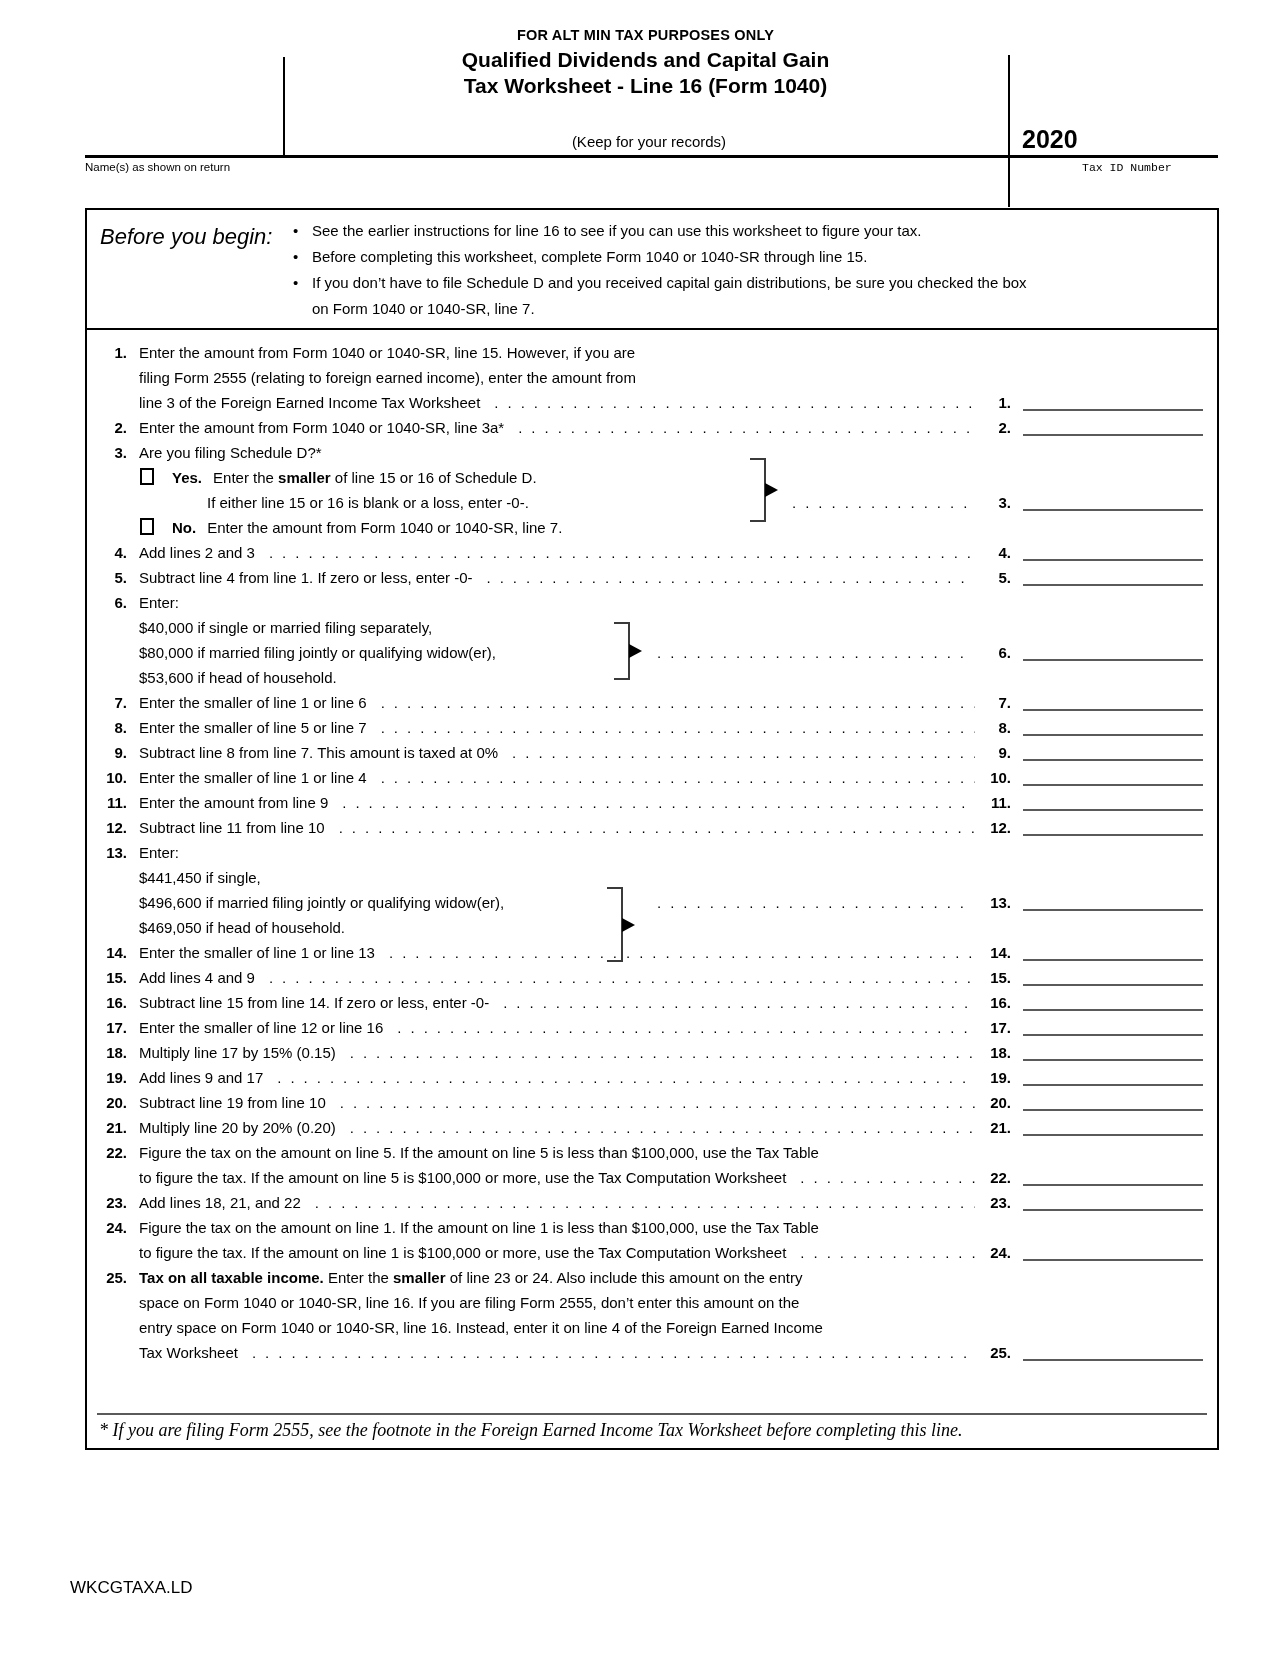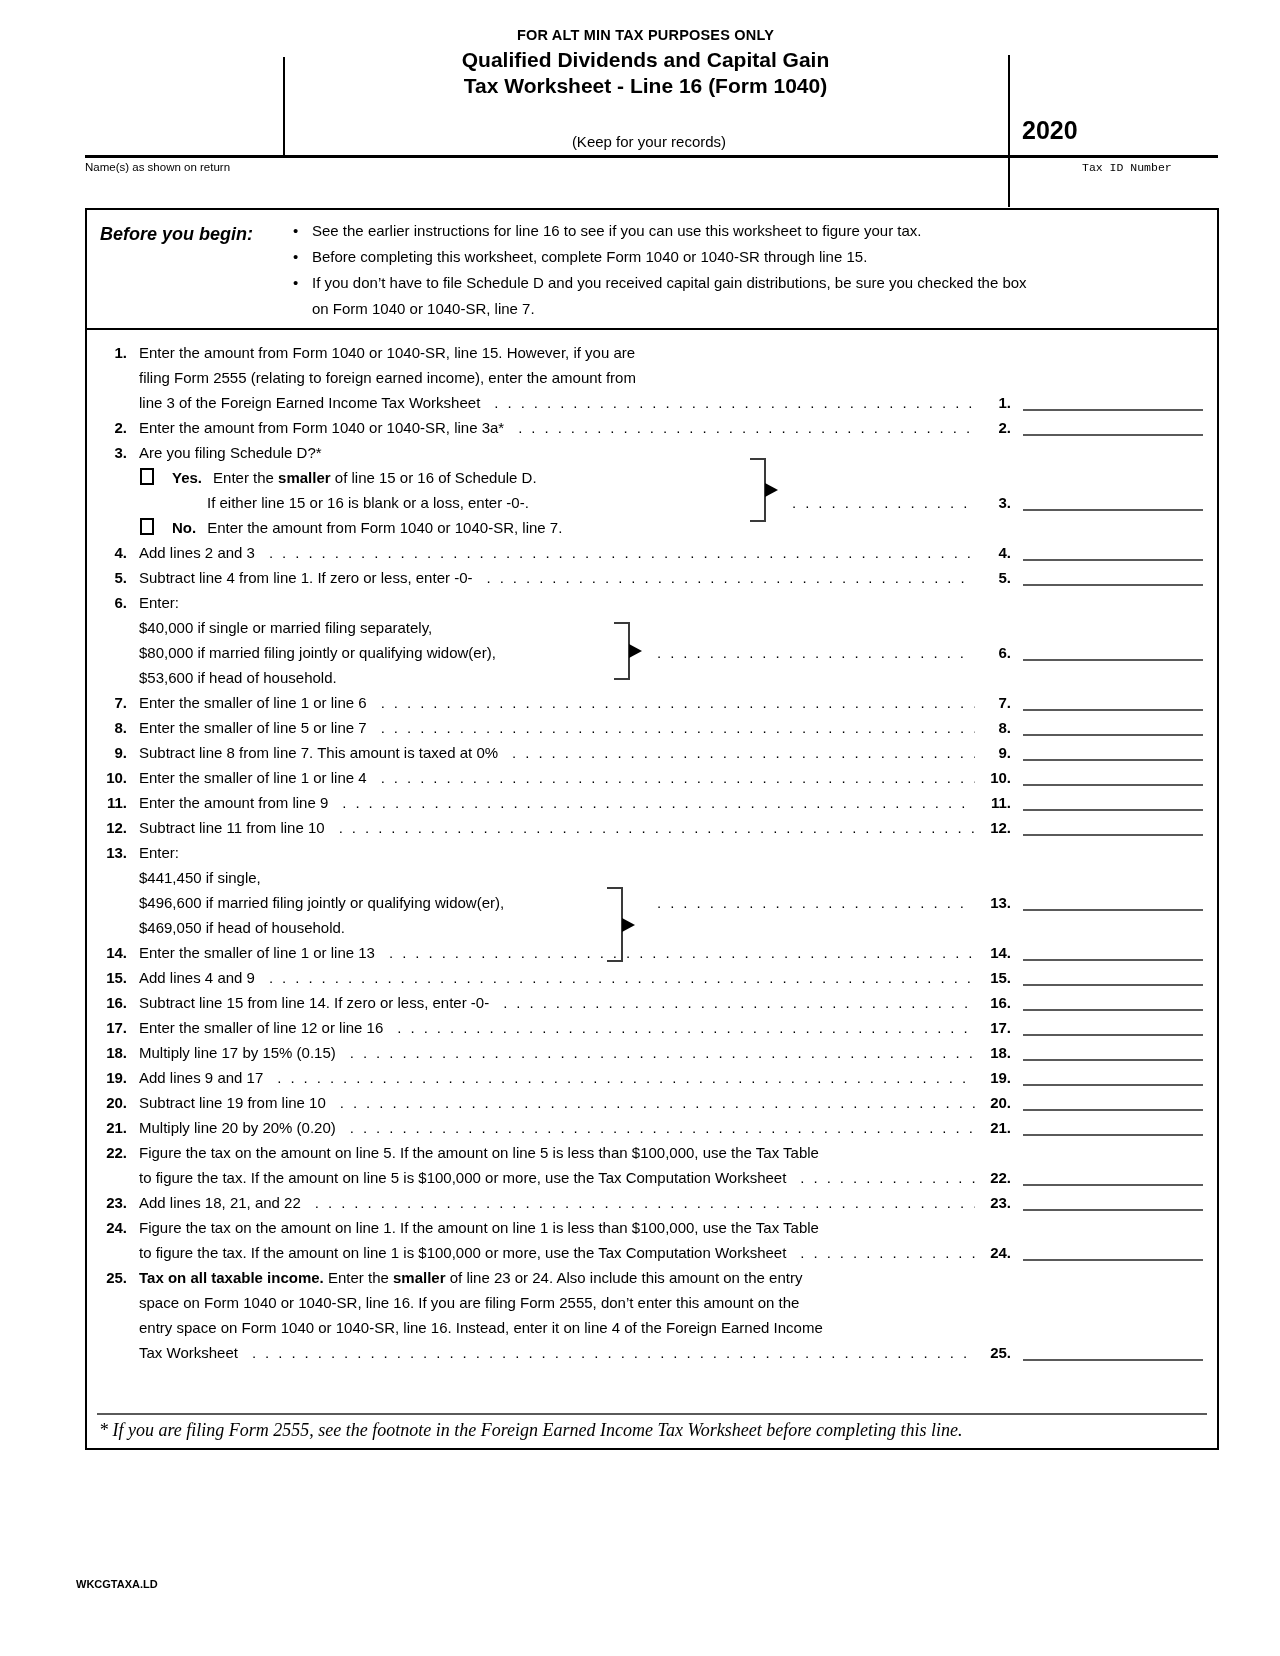--- a/index.html
+++ b/index.html
@@ -8,36 +8,36 @@
     position: relative; width: 1280px; height: 1656px; margin: 0 auto;
     background: #ffffff; color:#000;
     font-family: "Liberation Sans", "DejaVu Sans", sans-serif;
     overflow: hidden;
   }
   
   .hdr-center { position:absolute; left:283px; top:27px; width:725px; text-align:center; }
   .alt-min { font-size:14.5px; font-weight:bold; letter-spacing:.2px; }
   .title { font-size:21px; font-weight:bold; line-height:26px; margin-top:4px; }
   .keep { position:absolute; left:283px; top:133px; width:732px; text-align:center; font-size:15px; }
-  .year { position:absolute; left:1022px; top:116px; font-size:25px; font-weight:bold; }
+  .year { position:absolute; left:1022px; top:125px; font-size:25px; font-weight:bold; }
   .vline-left  { position:absolute; left:283px; top:57px; height:100px; width:2px; background:#000; }
   .vline-right { position:absolute; left:1008px; top:55px; height:152px; width:2px; background:#000; }
   .hrule { position:absolute; left:85px; top:155px; width:1133px; height:3px; background:#000; }
   .small-label { position:absolute; font-size:11.5px; }
   .name-label { left:85px; top:161px; }
   .taxid-label { left:1082px; top:161px;font-family:Liberation Mono, monospace; }
   .fill-area { position:absolute; height:34px; }
   .name-area { left:85px; top:173px; width:900px; }
   .taxid-area { left:1022px; top:173px; width:196px; }
 
   
   .box { position:absolute; left:85px; top:208px; width:1134px; height:1242px; border:2px solid #000; }
 
   
-  .byb-label { position:absolute; left:13px; top:14px; font-size:18px; font-weight:bold; font-style:italic; }
+  .byb-label { position:absolute; left:13px; top:14px; font-size:22px; font-weight:normal; font-style:italic; }
   .byb { position:absolute; left:206px; top:8px; right:10px; }
   .byb-row { display:flex; line-height:26px; font-size:15px; }
   .byb-dot { flex:0 0 19px; text-align:left; }
   .byb-cont { padding-left:19px; }
   .byb-rule { position:absolute; left:0; right:0; top:118px; height:2px; background:#000; }
 
   
   .ws { position:absolute; left:0; right:0; top:130px; }
   .r { position:relative; display:flex; height:25px; line-height:25px; font-size:15px; align-items:flex-start; }
   .n { flex:0 0 40px; text-align:right; font-weight:bold; white-space:pre; }
@@ -70,21 +70,21 @@
   .arw { position:absolute; width:0; height:0;
          border-left:13px solid #000; border-top:7px solid transparent; border-bottom:7px solid transparent; }
   .arw3  { left:678px; top:43px; }
   .arw6  { left:542px; top:54px; }
   .arw13 { left:535px; top:78px; }
 
   
   .fn-rule { position:absolute; left:10px; right:10px; top:1203px; height:2px; background:#5a5a5a; }
   .fn-text { position:absolute; left:12px; top:1209px; font-size:18px; font-style:italic; line-height:22px;font-family:Liberation Serif, serif; }
 
-  .footer { position:absolute; left:76px; top:1578px; font-size:11px; font-weight:bold; }
+  .footer { position:absolute; left:70px; top:1578px; font-size:17px; font-weight:normal; }
 </style>
 </head>
 <body>
 
 <div class="page">
 
   <div class="hdr-center">
     <div class="alt-min">FOR ALT MIN TAX PURPOSES ONLY</div>
     <div class="title">
       <div>Qualified Dividends and Capital Gain</div>

